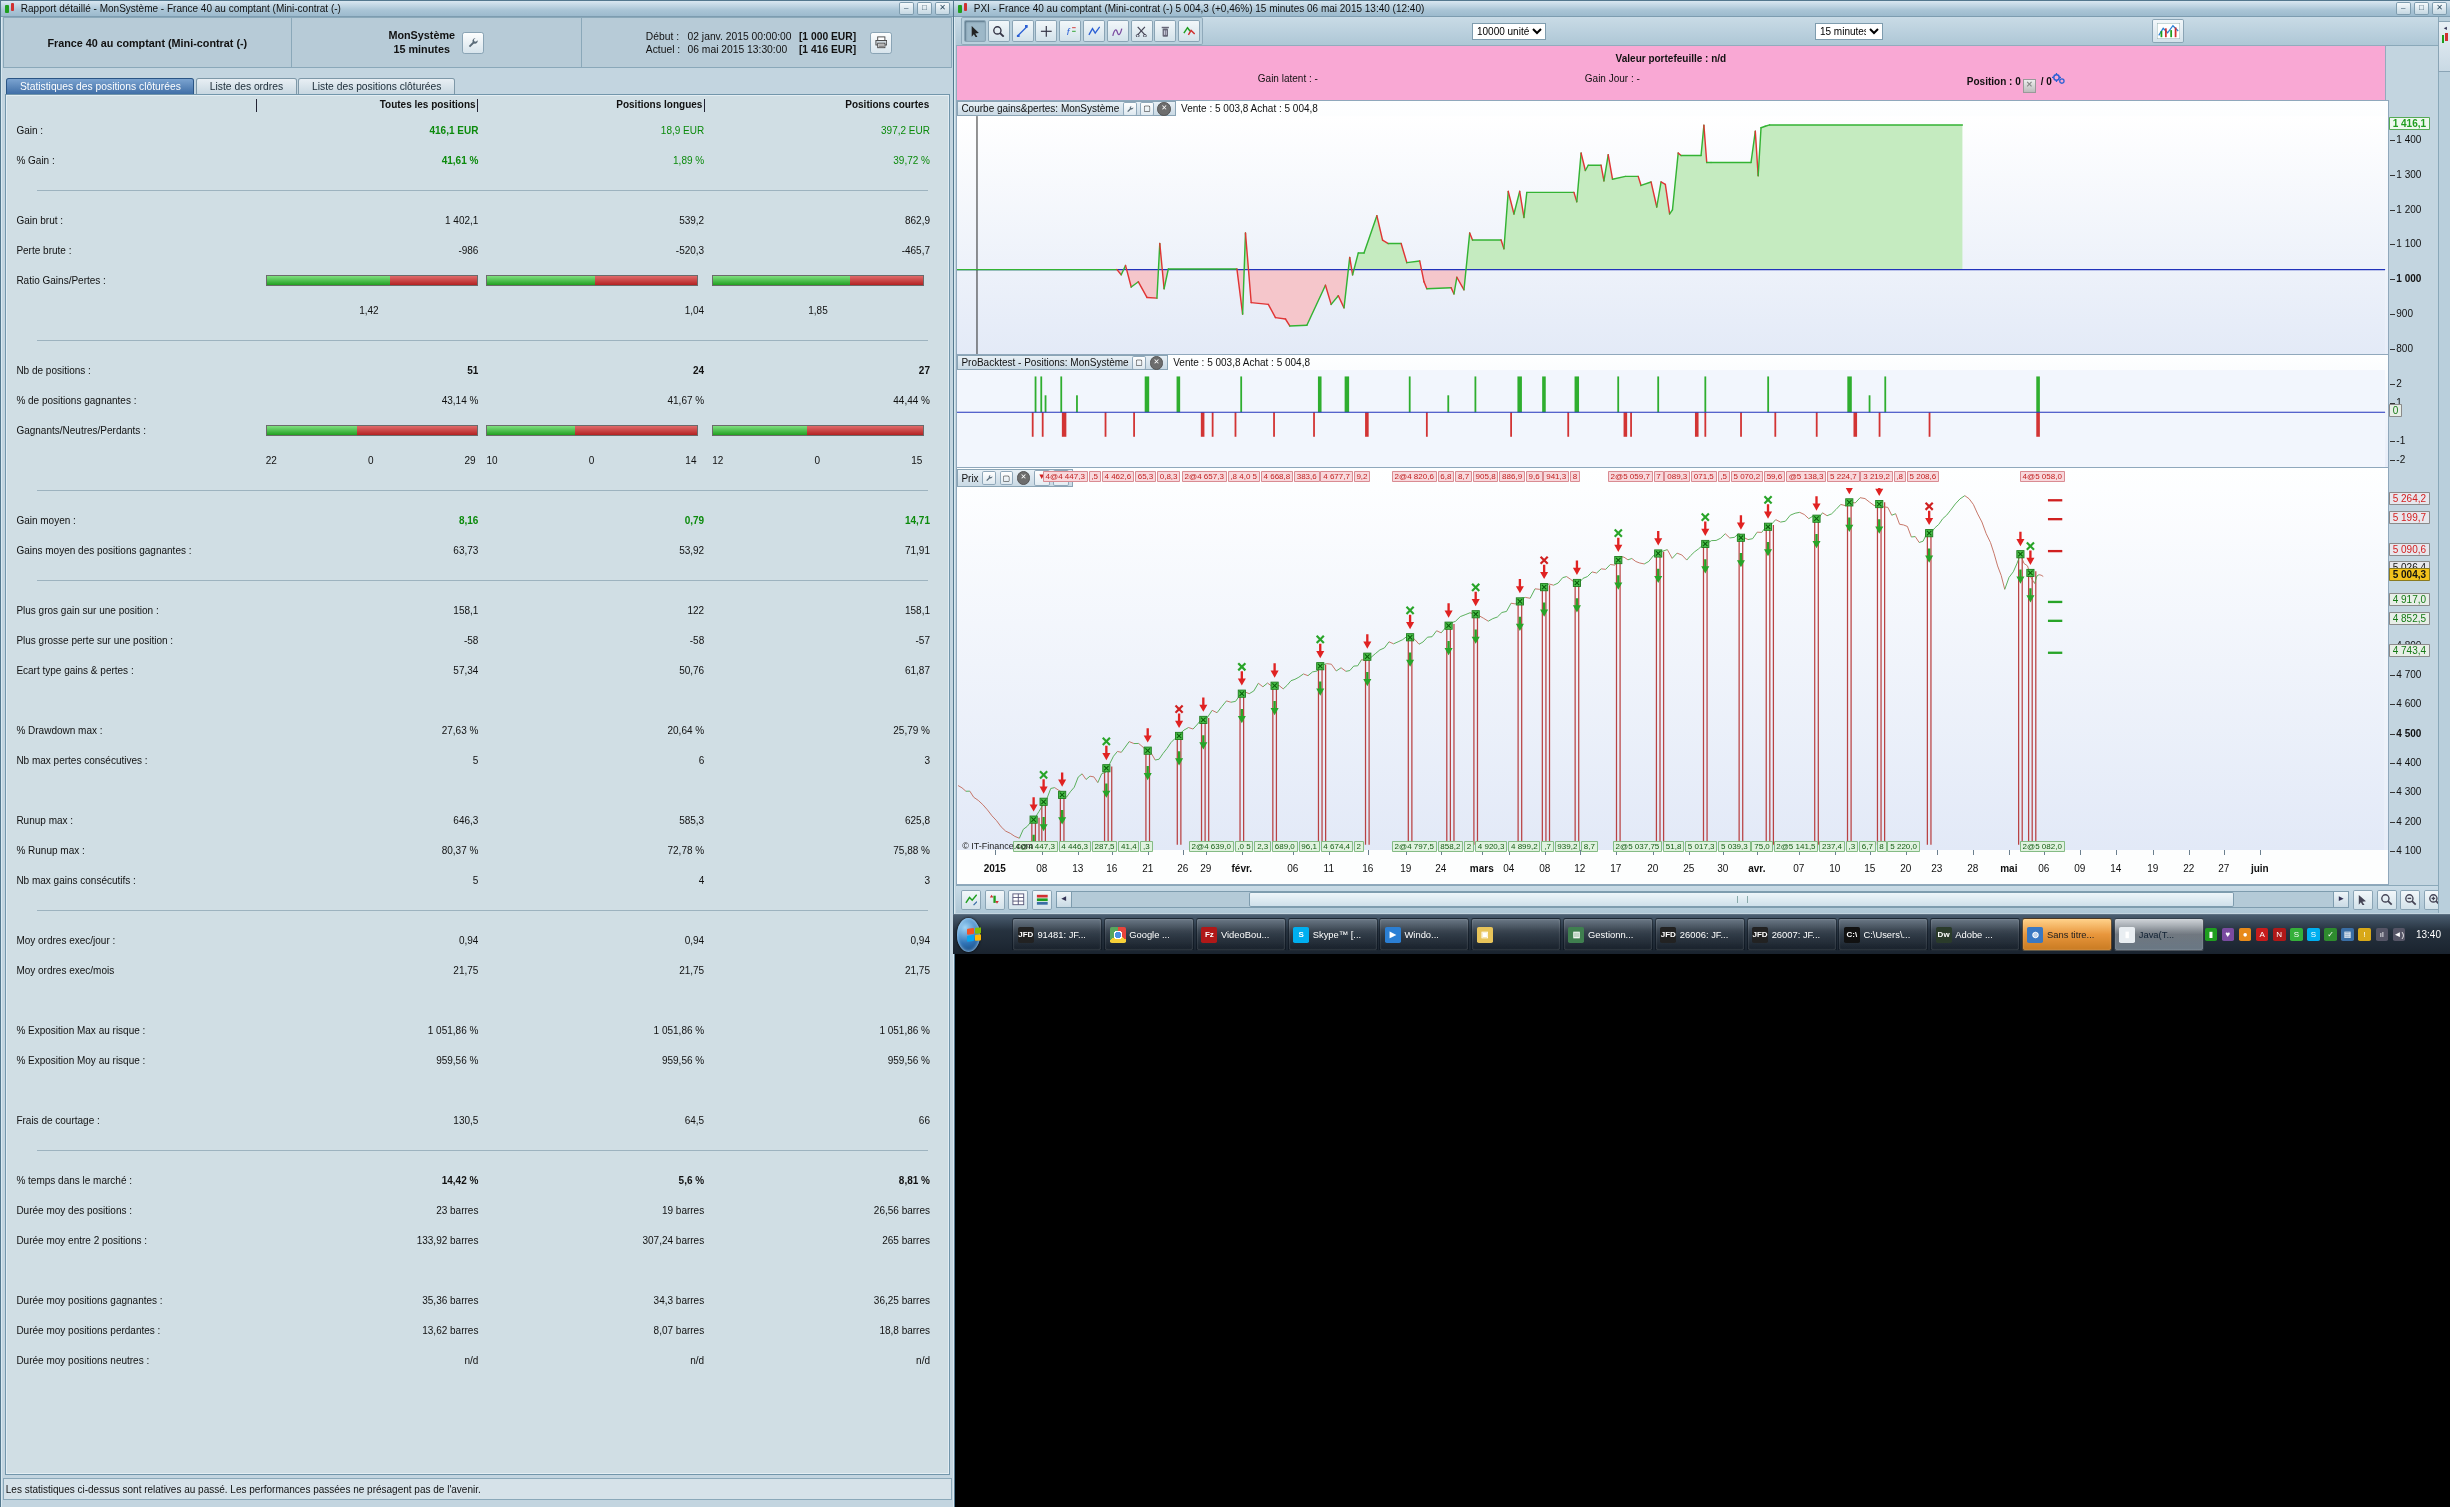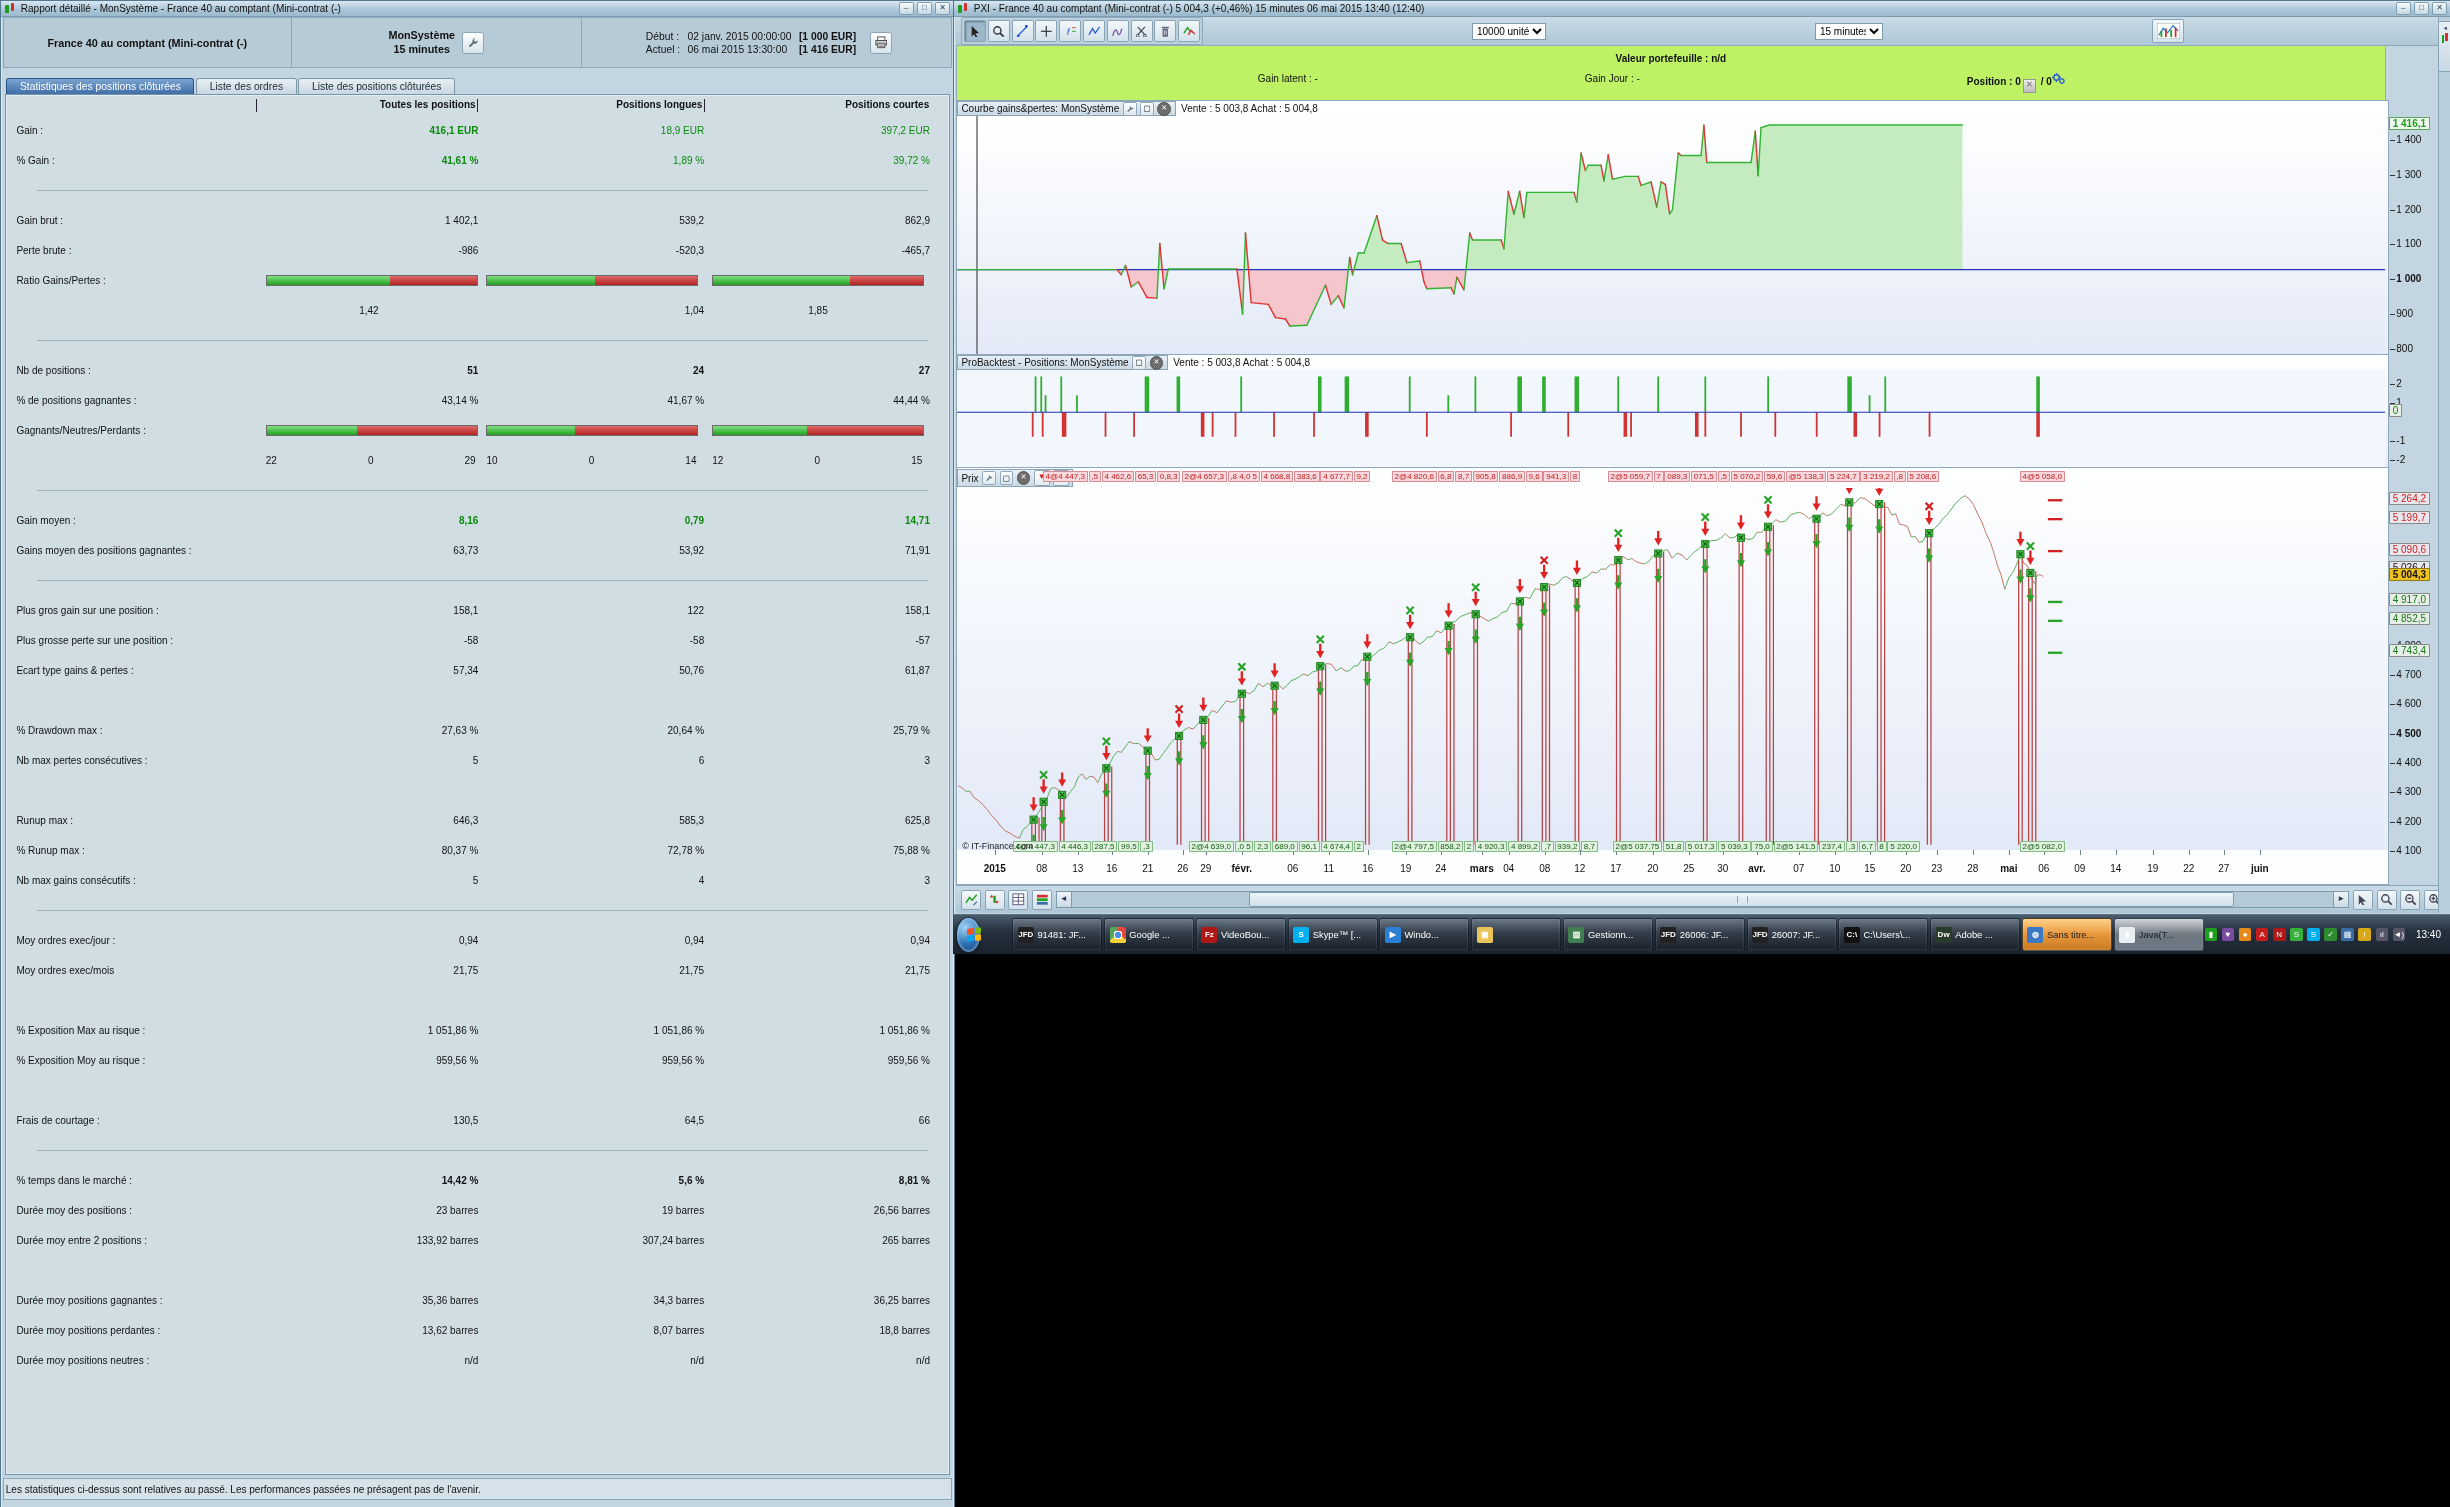--- a/index.html
+++ b/index.html
@@ -60,21 +60,21 @@
   #chart-window{left:953px;top:0;width:1497px;height:914px;}
   .toolbar{position:absolute;left:1.8px;right:1.8px;top:16px;height:28px;background:linear-gradient(#c9dbe6,#aec7d6);
     border-bottom:0.9px solid #8aa8b9;display:flex;align-items:center;}
   .toolgrp{display:flex;gap:1.8px;background:#bad0dd;border:0.9px solid #8fa9ba;padding:1.8px;margin-left:5.4px;border-radius:1.8px;}
   .tool{width:20px;height:20px;background:linear-gradient(#f2f7fa,#d3e2ea);border:0.9px solid #8aa4b5;border-radius:1.8px;
     display:flex;align-items:center;justify-content:center;}
   .tool.sel{background:#9db8c8;box-shadow:inset 0.9px 0.9px 1.8px #5a7688;}
   .tool svg{display:block;}
   select{font-size:10px;height:17px;border:0.9px solid #7e9cae;background:#fff;font-family:"Liberation Sans",sans-serif;}
   .charttype{width:30.5px;height:21.5px;}
-  .info-area{position:absolute;left:1.8px;right:65px;top:44px;height:55px;background:#bef264;border:0.9px solid #93abbd;border-bottom:none;font-size:10px;}
+  .info-area{position:absolute;left:1.8px;right:65px;top:44px;height:55px;background:#f9a8d4;border:0.9px solid #93abbd;border-bottom:none;font-size:10px;}
   .info-area .vp{position:absolute;top:7.2px;left:0;right:0;text-align:center;font-weight:bold;}
   .ia-item{position:absolute;top:27px;white-space:nowrap;}
   .sqicon{display:inline-block;width:11.7px;height:11.7px;background:linear-gradient(#eee,#bbb);border:0.9px solid #999;
     vertical-align:-2.7px;margin:0 1.8px;color:#888;font-size:8px;text-align:center;line-height:10.8px;}
   .panel{position:absolute;left:1.8px;width:1431px;border:0.9px solid #90a8bc;background:linear-gradient(#feffff,#e7edf8);}
   .phdr{height:15.3px;display:flex;align-items:center;font-size:10px;gap:5.4px;background:transparent;position:relative;z-index:5;}
   .ptab{display:flex;align-items:center;gap:3.6px;background:linear-gradient(#e8f0f6,#c9d9e4);
     border:0.9px solid #8aa4b5;height:15.3px;padding:0 3.6px;box-sizing:border-box;}
   .hico{width:11.7px;height:11.7px;display:flex;align-items:center;justify-content:center;background:linear-gradient(#fff,#dde8ef);
     border:0.9px solid #90a8ba;border-radius:1.8px;font-size:8px;}
@@ -1313,21 +1313,21 @@
           <line x1="1216" y1="70.41097999999988" x2="1232" y2="70.41097999999988" stroke="#d02020" stroke-width="2.6"></line>
           <line x1="1216" y1="127.1261" x2="1232" y2="127.1261" stroke="#28a428" stroke-width="2.6"></line>
           <line x1="1216" y1="148.19825" x2="1232" y2="148.19825" stroke="#28a428" stroke-width="2.6"></line>
           <line x1="1216" y1="183.8412200000001" x2="1232" y2="183.8412200000001" stroke="#28a428" stroke-width="2.6"></line>
         </svg>
       <div id="buy-badges">
           <div class="badge-cluster" style="left: 56px; bottom: 1.8px;">
             <span class="gbdg">4@4 447,3</span>
             <span class="gbdg">4 446,3</span>
             <span class="gbdg">287,5</span>
-            <span class="gbdg">99,5</span>
+            <span class="gbdg">41,4</span>
             <span class="gbdg">,3</span>
           </div>
           <div class="badge-cluster" style="left: 232px; bottom: 1.8px;">
             <span class="gbdg">2@4 639,0</span>
             <span class="gbdg">,0 5</span>
             <span class="gbdg">2,3</span>
             <span class="gbdg">689,0</span>
             <span class="gbdg">96,1</span>
             <span class="gbdg">4 674,4</span>
             <span class="gbdg">2</span>

